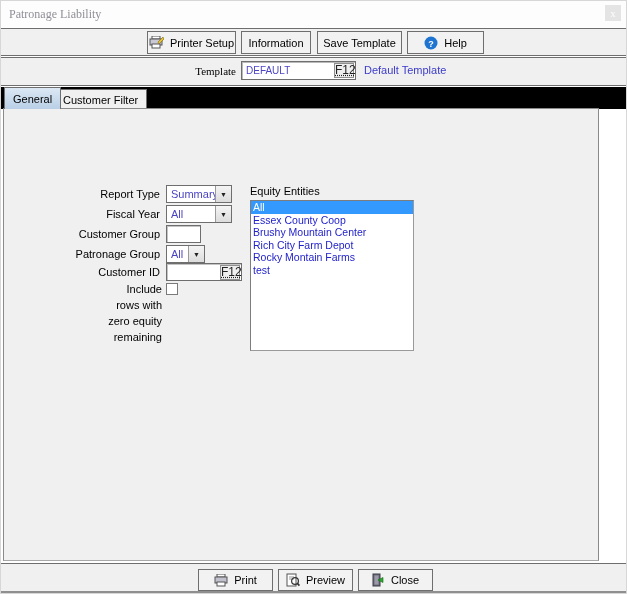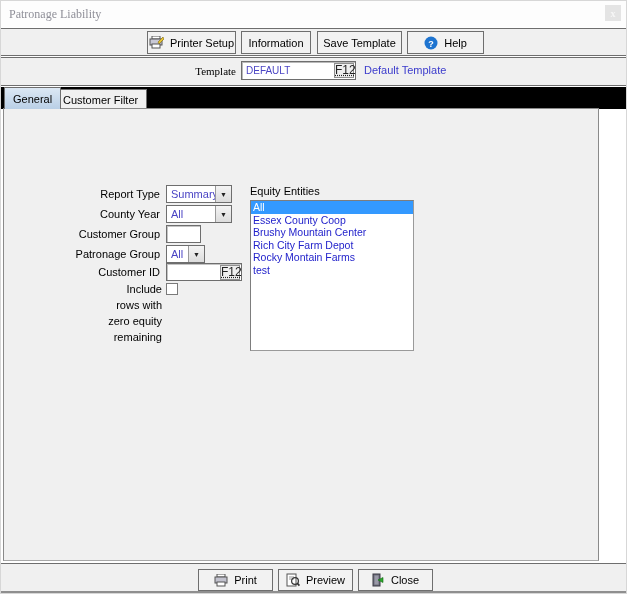--- a/index.html
+++ b/index.html
@@ -166,21 +166,21 @@
   </div>
 
   <div class="content">
 
     <span class="flabel" style="left:0; top:79px;">Report Type</span>
     <div class="combo" style="left:162px; top:76px; width:66px;">
       <span class="val">Summary</span>
       <span class="arrow">▼</span>
     </div>
 
-    <span class="flabel" style="left:0; top:99px;">County Year</span>
+    <span class="flabel" style="left:0; top:99px;">Fiscal Year</span>
     <div class="combo" style="left:162px; top:96px; width:66px;">
       <span class="val">All</span>
       <span class="arrow">▼</span>
     </div>
 
     <span class="flabel" style="left:0; top:119px;">Customer Group</span>
     <input class="tinput" style="left: 162px; top: 116px; width: 35px;" value="">
 
     <span class="flabel" style="left:0; top:139px;">Patronage Group</span>
     <div class="combo" style="left:162px; top:136px; width:39px;">

